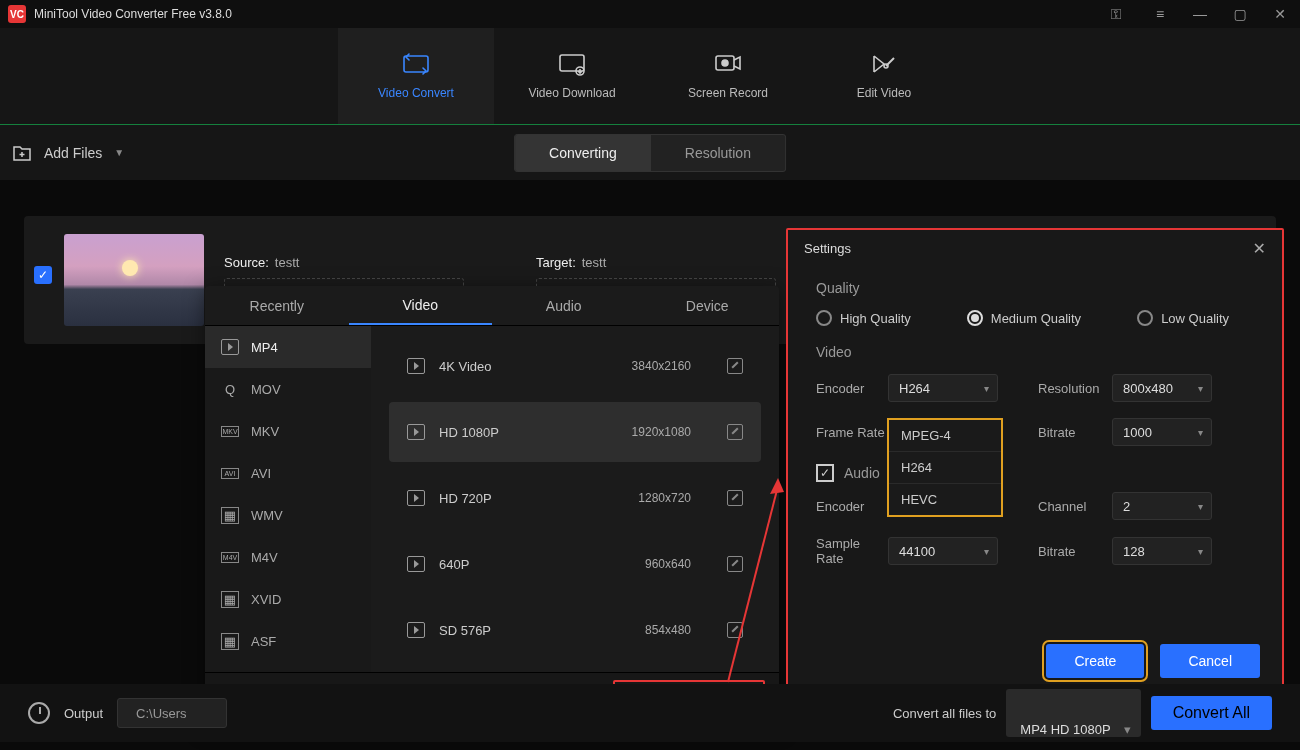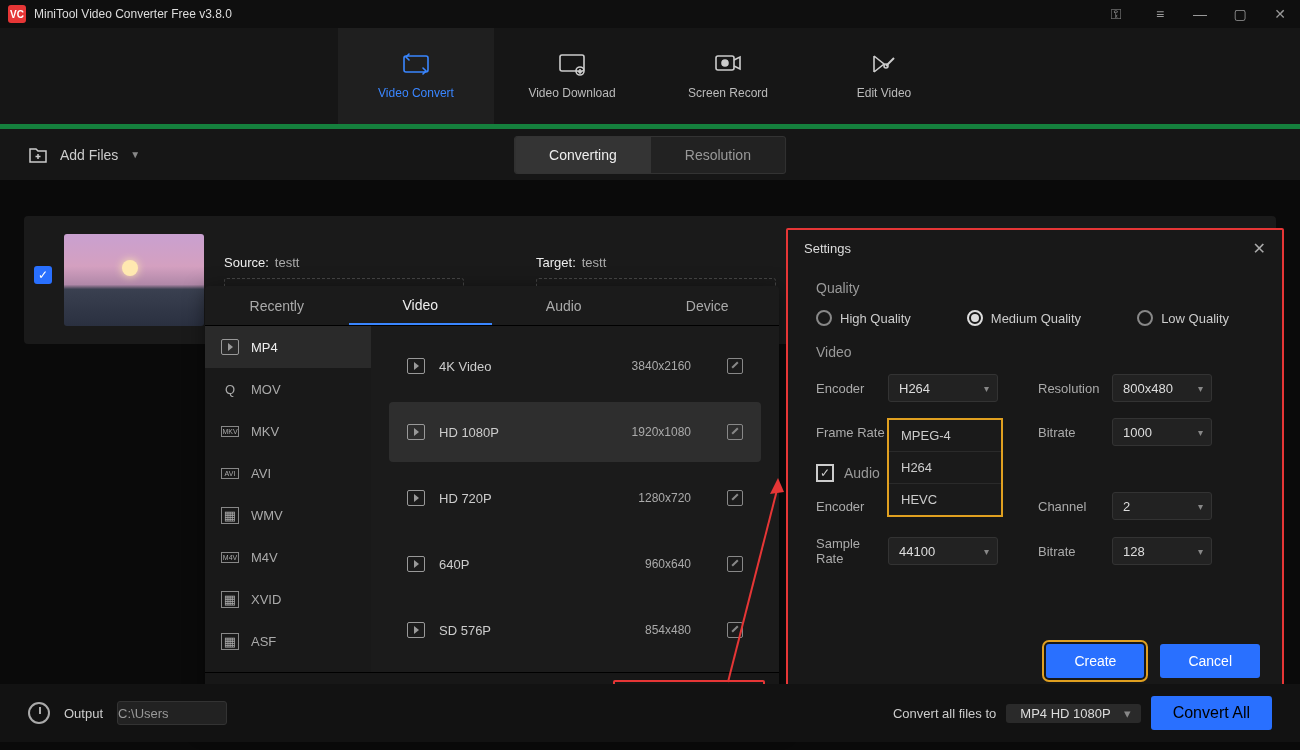--- a/index.html
+++ b/index.html
@@ -13,21 +13,21 @@
 .winctrls > div { width: 40px; height: 28px; display: flex; align-items: center; justify-content: center; color: #999; font-size: 14px; }
 .key-icon { color: #e0a030; margin-right: 4px; }
 
 
 .mainnav { height: 96px; background: #161616; display: flex; align-items: center; justify-content: center; gap: 0; }
 .navtab { width: 156px; height: 96px; display: flex; flex-direction: column; align-items: center; justify-content: center; gap: 10px; color: #bbb; font-size: 12px; }
 .navtab.active { background: #1f1f1f; color: #3a86ff; }
 .navtab svg { width: 28px; height: 24px; }
 
 
-.toolrow { height: 56px; background: #161616; border-top: 5px solid #15803d; display: flex; align-items: center; padding: 0 28px; position: relative; }
+.toolrow { height: 56px; background: #161616; border-top: 1px solid #15803d; display: flex; align-items: center; padding: 0 12px; position: relative; }
 .addfiles { display: flex; align-items: center; gap: 12px; color: #ccc; font-size: 14px; }
 .addfiles svg { width: 20px; height: 18px; stroke: #ccc; }
 .segmented { position: absolute; left: 50%; transform: translateX(-50%); display: flex; background: #222; border: 1px solid #333; border-radius: 3px; overflow: hidden; }
 .segmented > div { padding: 10px 34px; font-size: 14px; color: #999; }
 .segmented > div.active { background: #343434; color: #eee; font-weight: 500; }
 
 
 .filerow { margin: 36px 24px 0 24px; background: #1a1a1a; border-radius: 4px; padding: 18px 20px 18px 40px; display: flex; align-items: center; gap: 20px; position: relative; }
 .checkbox { position: absolute; left: 10px; width: 18px; height: 18px; background: #2970ff; border-radius: 3px; display: flex; align-items: center; justify-content: center; color: #fff; font-size: 12px; top: 50px; }
 .thumb { width: 140px; height: 92px; background: linear-gradient(to bottom, #c9a0d0 0%, #d4a0c0 35%, #b088a8 55%, #3a4050 60%, #2a3040 100%); border-radius: 3px; position: relative; }
@@ -87,23 +87,23 @@
 
 .settings-ft { height: 58px; display: flex; align-items: center; justify-content: flex-end; gap: 16px; padding: 0 22px; }
 .btn { height: 34px; padding: 0 28px; border-radius: 3px; display: flex; align-items: center; justify-content: center; font-size: 14px; }
 .btn-create { background: #2970ff; color: #fff; outline: 2px solid #e0a020; outline-offset: 2px; }
 .btn-cancel { background: #2970ff; color: #fff; }
 
 
 .bottombar { position: absolute; left: 0; right: 0; bottom: 8px; height: 58px; background: #121212; display: flex; align-items: center; padding: 0 28px; gap: 14px; }
 .clock { width: 22px; height: 22px; border: 2px solid #aaa; border-radius: 50%; position: relative; }
 .clock::after { content: ""; position: absolute; left: 9px; top: 3px; width: 2px; height: 7px; background: #aaa; }
-.outpath { background: #222; border: 1px solid #333; border-radius: 3px; height: 24px; padding: 0 0; color: #999; font-size: 13px; display: flex; align-items: center; width: 110px; overflow: hidden; }
+.outpath { background: #222; border: 1px solid #333; border-radius: 3px; height: 30px; padding: 0 18px; color: #999; font-size: 13px; display: flex; align-items: center; width: 110px; overflow: hidden; }
 .convert-to { margin-left: auto; display: flex; align-items: center; gap: 10px; color: #ccc; font-size: 13px; }
-.convert-select { background: #2a2a2a; border-radius: 3px; height: 19px; padding: 0 30px 0 14px; color: #ddd; position: relative; display: flex; align-items: center; }
+.convert-select { background: #2a2a2a; border-radius: 3px; height: 48px; padding: 0 30px 0 14px; color: #ddd; position: relative; display: flex; align-items: flex-end; }
 .convert-select::after { content: "▾"; position: absolute; right: 10px; color: #888; }
 .convert-all { background: #2970ff; color: #000000; height: 34px; padding: 0 22px; border-radius: 3px; display: flex; align-items: center; font-size: 16px; }
 
 .play-ic { width: 18px; height: 16px; border: 1.5px solid #999; border-radius: 2px; position: relative; flex-shrink: 0; }
 .play-ic::after { content: ""; position: absolute; left: 6px; top: 3px; border-left: 5px solid #999; border-top: 4px solid transparent; border-bottom: 4px solid transparent; }
 </style>
 </head>
 <body>
 
 <div class="titlebar">

